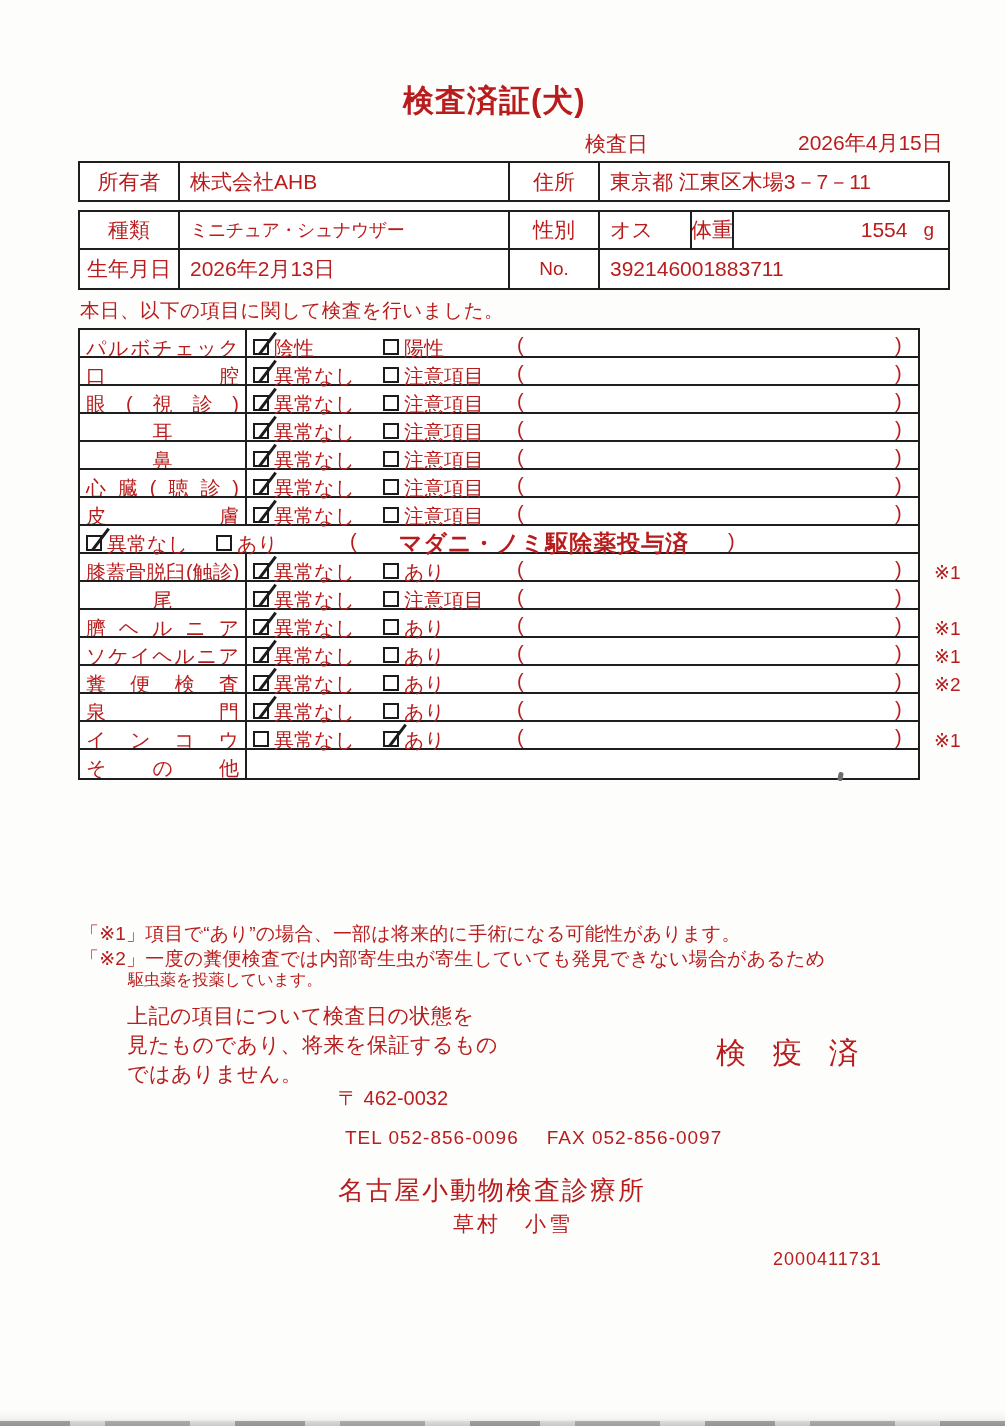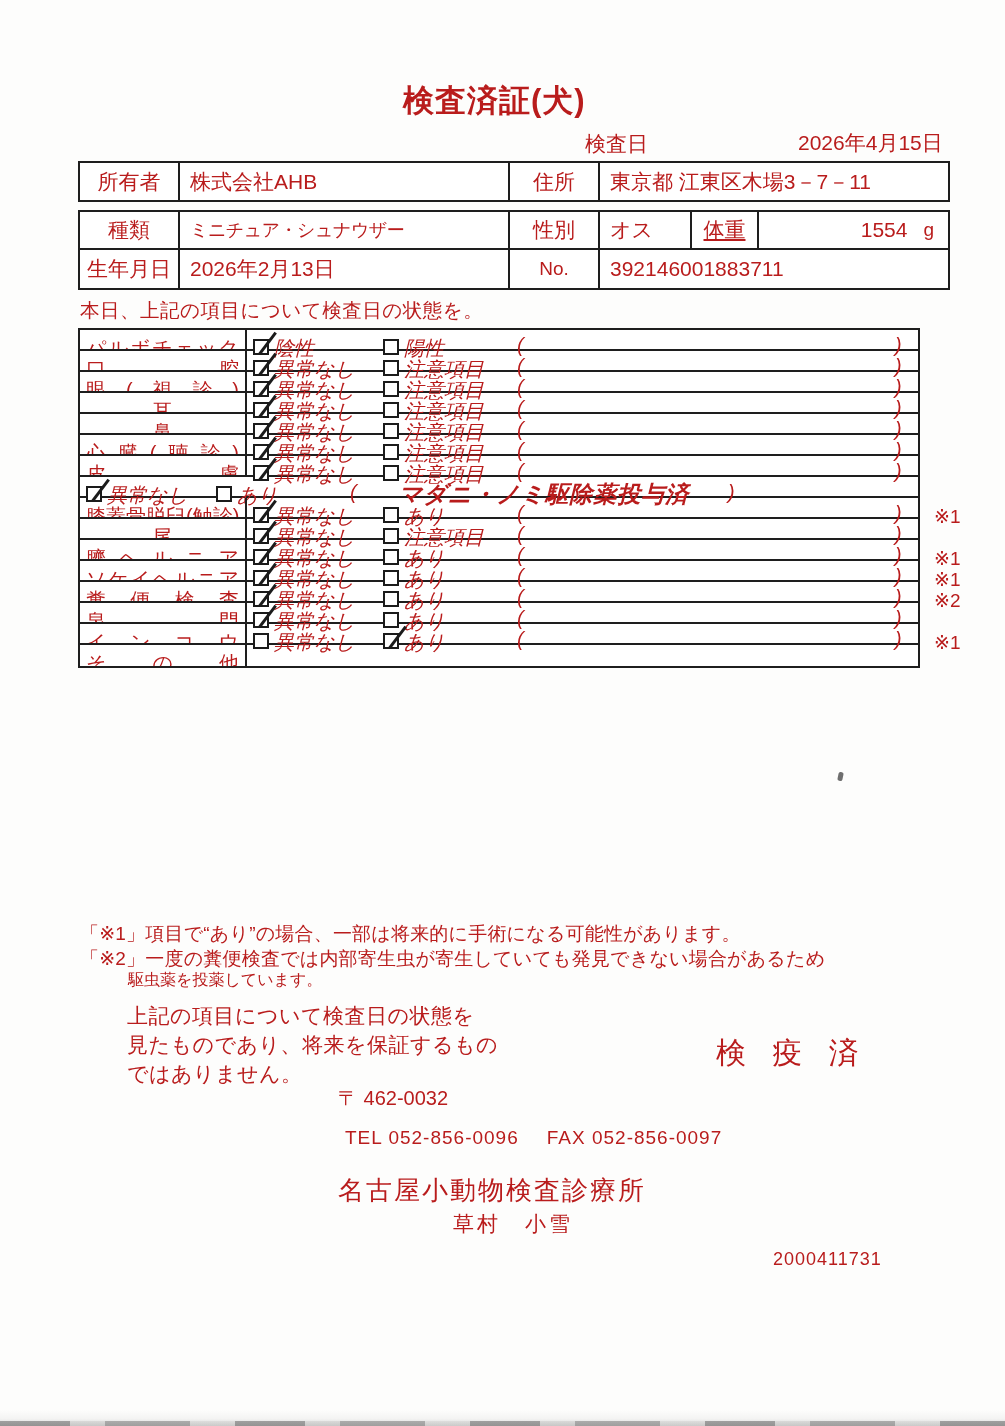--- a/index.html
+++ b/index.html
@@ -18,40 +18,40 @@
   .tbl-row{display:flex; box-sizing:border-box;}
   .cell{box-sizing:border-box; border-right:2px solid #1e1e1e; display:flex; align-items:center; font-size:21px; overflow:hidden; white-space:nowrap;}
   .cell:last-child{border-right:none;}
   .cell.lab{justify-content:center;text-align:center;}
   .cell.val{padding-left:10px;}
   .owner-table{left:78px; top:161px; width:872px;}
   .owner-table .tbl-row{height:37px;}
   .detail-table{left:78px; top:210px; width:872px;}
   .detail-table .tbl-row{height:38px;}
   .detail-table .tbl-row:first-child{border-bottom:2px solid #1e1e1e;}
-  .w100{width:100px;} .w330{width:330px;} .w90{width:90px;} .w92{width:92px;} .w66{width:67px;text-decoration:underline;}
+  .w100{width:100px;} .w330{width:330px;} .w90{width:90px;} .w92{width:92px;} .w66{width:42px;}
   .flex1{flex:1;}
   .breed{font-size:18px; letter-spacing:-0.5px;}
   .weight-cell{justify-content:flex-end; padding-right:14px;}
   .weight-unit{margin-left:16px; font-size:19px;}
   .no-label{font-size:19px;}
   
   .intro-line{left:80px; top:297px; font-size:19.5px; letter-spacing:0.5px;}
   
   .exam-table{left:78px; top:328px; width:842px; border:2px solid #1e1e1e; box-sizing:border-box; background:#fff; overflow:visible;}
-  .exam-row{position:relative; display:flex; height:21px; box-sizing:border-box; border-bottom:2px solid #1e1e1e; overflow:visible;}
+  .exam-row{position:relative; display:flex; height:28px; box-sizing:border-box; border-bottom:2px solid #1e1e1e; overflow:visible;}
   .exam-row:last-child{border-bottom:none;}
   .row-label{
     width:167px; box-sizing:border-box; border-right:2px solid #1e1e1e;
     padding:5px 6px 0 6px; font-size:20px; line-height:26px; white-space:nowrap;
     text-align:justify; text-align-last:justify; overflow:hidden;
   }
   .exam-row.center .row-label{text-align:center; text-align-last:center;}
   .exam-row.tight .row-label{font-size:20px; letter-spacing:-0.5px;}
-  .row-content{position:relative; flex:1;font-style:italic;}
+  .row-content{position:relative; flex:1;}
   .cb{position:absolute; top:9px; width:16px; height:16px; box-sizing:border-box; border:2px solid #1b1b1b; background:#fff;}
   .cb[data-checked="true"]::after{
     content:""; position:absolute; left:3px; bottom:-1px; width:2.5px; height:27px;
     background:#1b1b1b; transform:rotate(37deg); transform-origin:50% 100%;
   }
   .cb1{left:6px;} .cb2{left:136px;}
   .opt{position:absolute; top:5px; font-size:20px; white-space:nowrap;}
   .opt1{left:27px;} .opt2{left:157px;}
   .paren-open{position:absolute; left:270px; top:4px; font-size:20px;}
   .paren-close{position:absolute; left:648px; top:4px; font-size:20px;}
@@ -113,21 +113,21 @@
       </div>
     </div>
     <div class="tbl-row">
       <div class="cell lab w100">生年月日</div>
       <div class="cell val w330">2026年2月13日</div>
       <div class="cell lab w90 no-label">No.</div>
       <div class="cell val flex1">392146001883711</div>
     </div>
   </div>
 
-  <div class="abs intro-line">本日、上記の項目について検査日の状態を。</div>
+  <div class="abs intro-line">本日、以下の項目に関して検査を行いました。</div>
 
   <div class="abs exam-table">
     <div class="exam-row justify">
       <div class="row-label">パルボチェック</div>
       <div class="row-content">
         <span class="cb cb1" data-checked="true"></span>
         <span class="opt opt1">陰性</span>
         <span class="cb cb2" data-checked="false"></span>
         <span class="opt opt2">陽性</span>
         <span class="paren-open">(</span>

